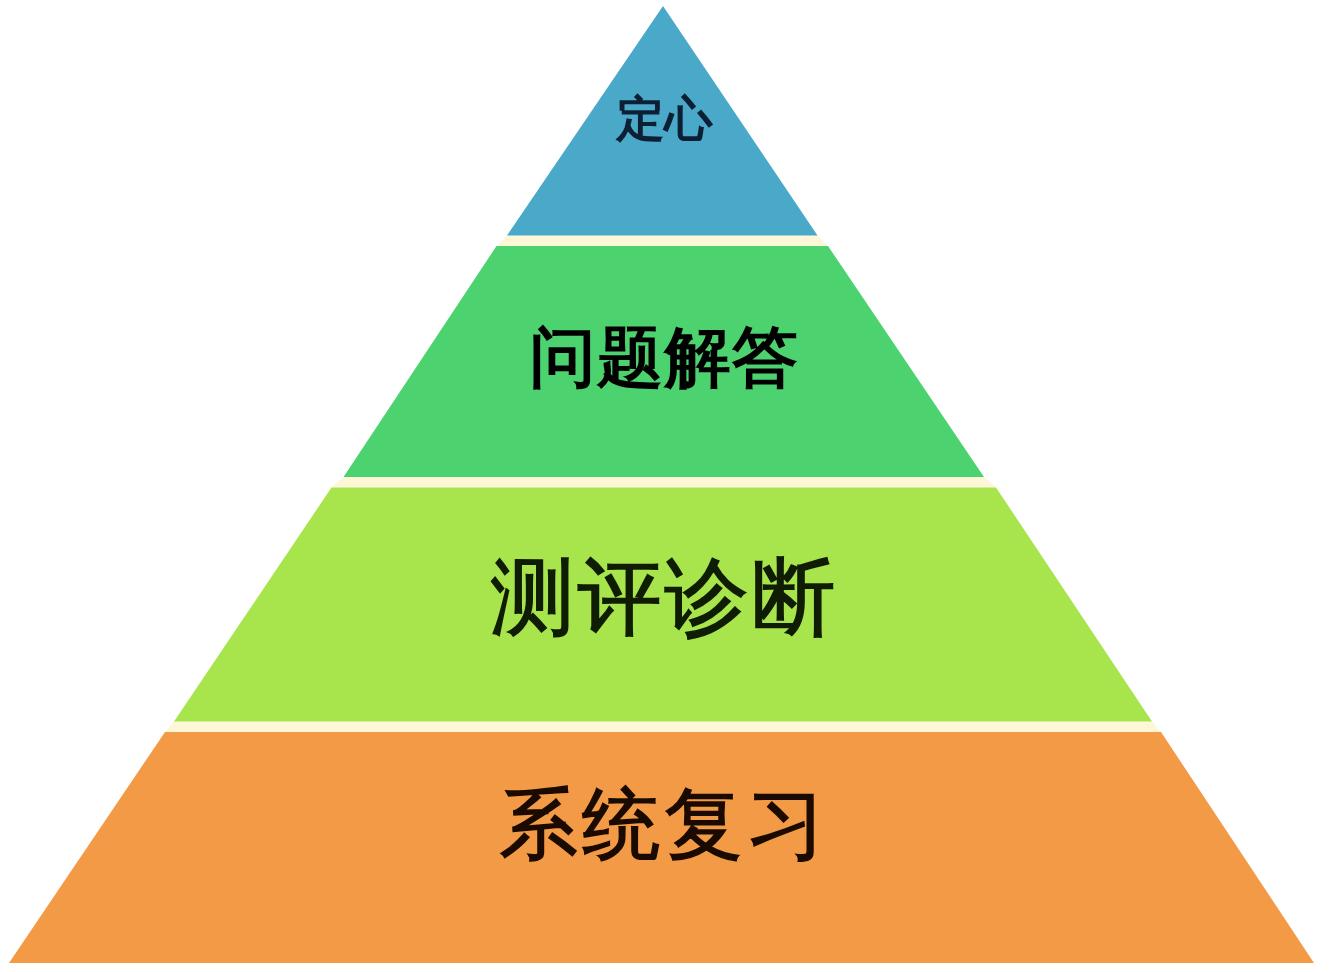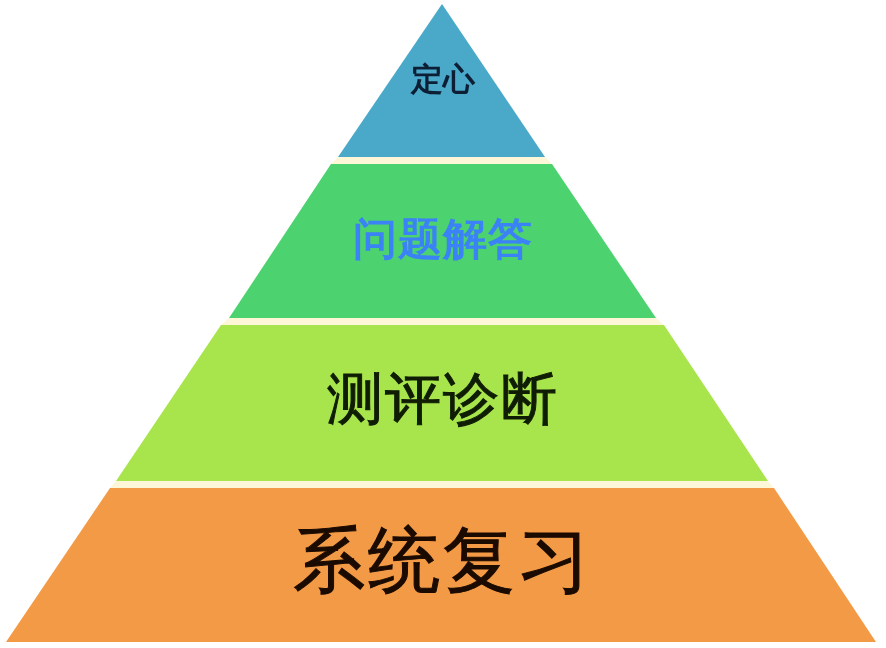--- a/index.html
+++ b/index.html
@@ -25,23 +25,23 @@
       position: absolute;
       left: 0;
       width: 886px;
       text-align: center;
       font-family: "DejaVu Serif", "Liberation Serif", serif;
       font-weight: bold;
       white-space: nowrap;
       line-height: 1;
     }
     #label-0 { top: 63px;  font-size: 32px; color: #0d1f35; }
-    #label-1 { top: 217px; font-size: 44px; color: #3b82f6; letter-spacing: 1px; }
+    #label-1 { top: 217px; font-size: 44px; color: #000000; letter-spacing: 1px; }
     #label-2 { top: 371px; font-size: 56px; color: #101d05; letter-spacing: 2px; font-weight: normal; -webkit-text-stroke: 1px #101d05; }
-    #label-3 { top: 524px; font-size: 72px; color: #1a0a00; letter-spacing: 3px; font-weight: normal; -webkit-text-stroke: 1px #1a0a00; }
+    #label-3 { top: 524px; font-size: 52px; color: #1a0a00; letter-spacing: 3px; font-weight: normal; -webkit-text-stroke: 1px #1a0a00; }
   </style>
 </head>
 <body>
 
 <svg id="pyramid" viewBox="0 0 886 648" xmlns="http://www.w3.org/2000/svg">
 
   <polygon points="338,157 545,157 552,164 331,164" fill="#fdf7d8"></polygon>
   <polygon points="229,318 656,318 664,325 221,325" fill="#fdf7d8"></polygon>
   <polygon points="116,481 768,481 774,488 110,488" fill="#fdf7d8"></polygon>
 

